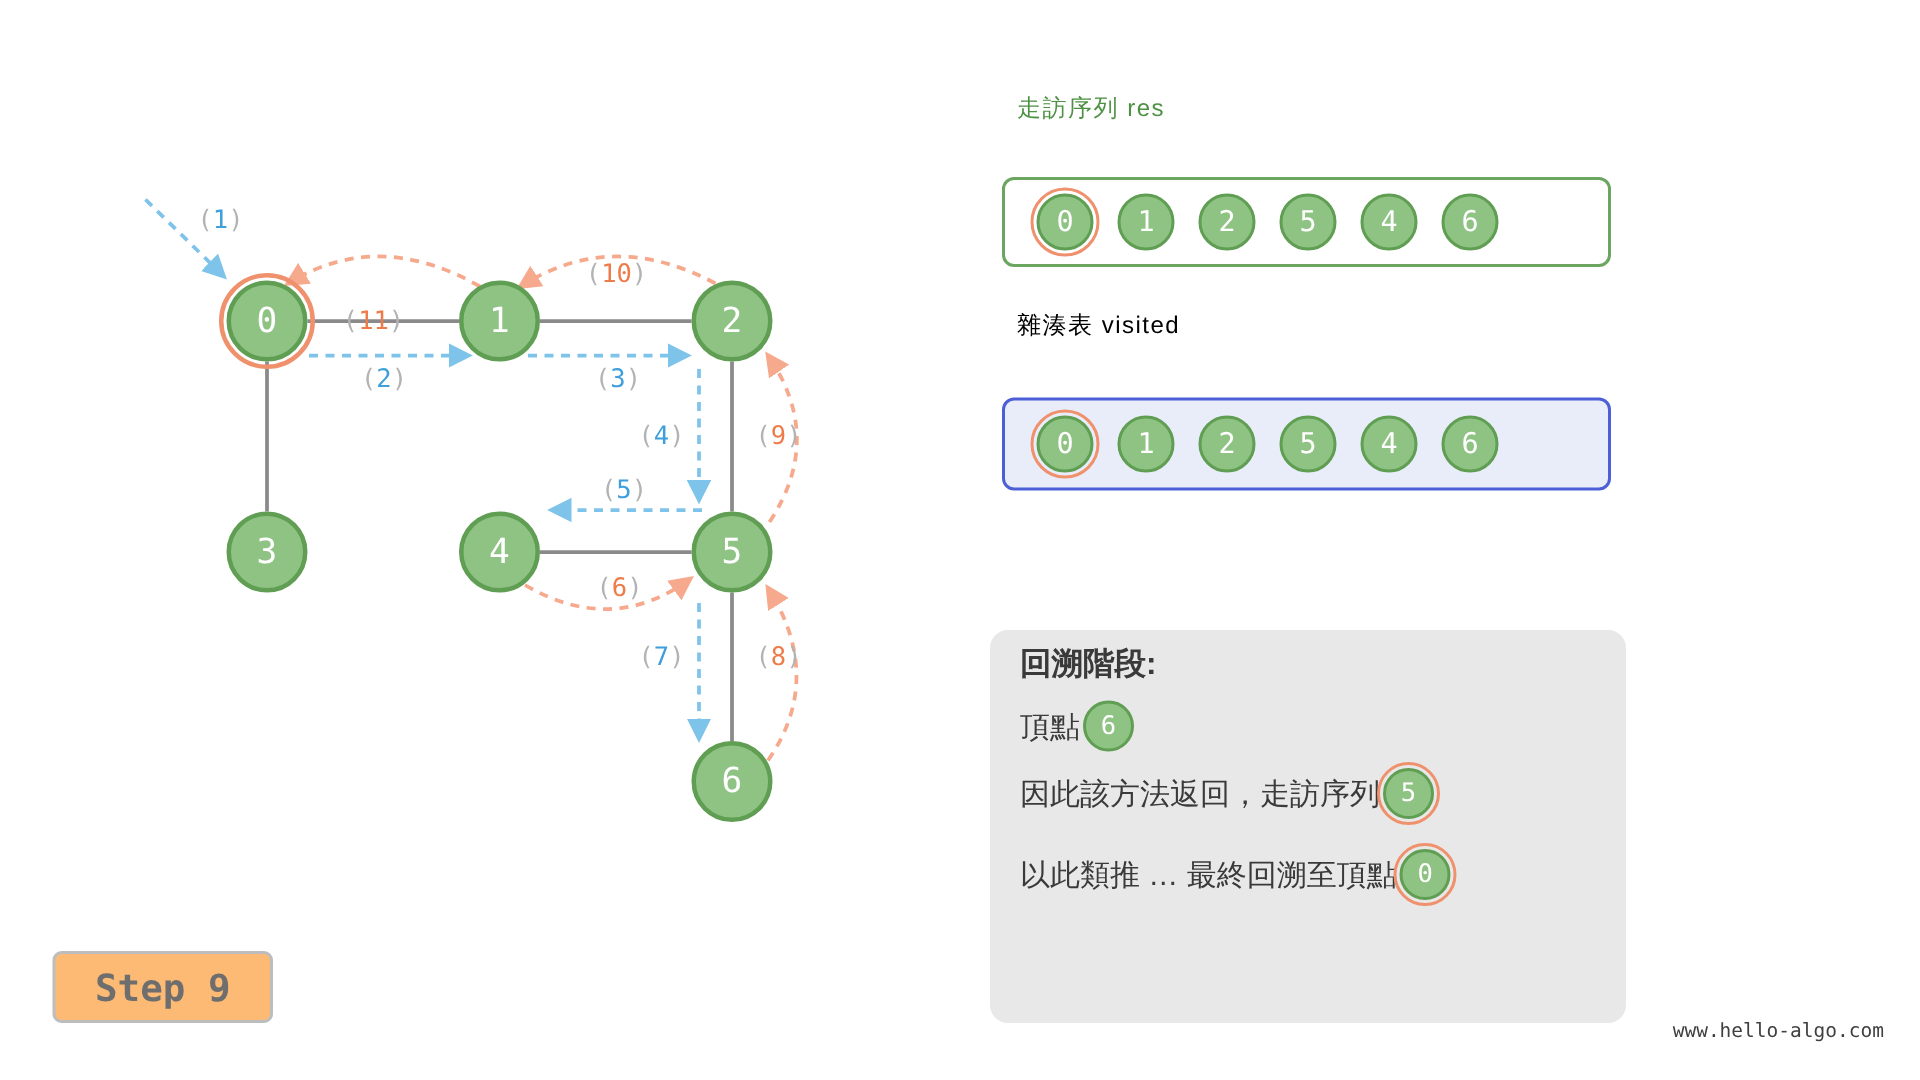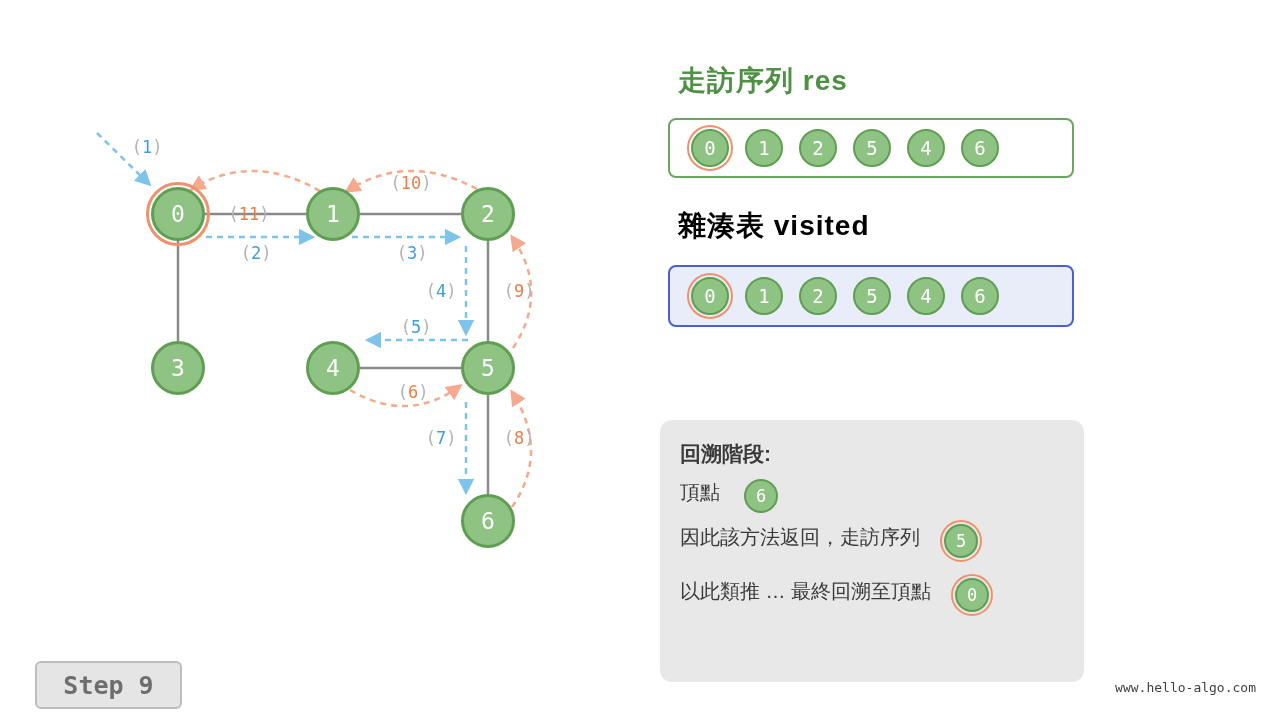--- a/index.html
+++ b/index.html
@@ -15,47 +15,47 @@
 
   
   .step-label{position:absolute;transform:translate(-50%,-50%);
               font-family:"DejaVu Sans Mono",monospace;font-size:17px;white-space:nowrap;}
   .step-label::before{content:"(";color:#b3b3b3;}
   .step-label::after{content:")";color:#b3b3b3;}
   .step-label.blue{color:#3f9fdc;}
   .step-label.orange{color:#ed7c4a;}
 
   
-  .panel-title{position:absolute;font-size:28px;font-weight:bold;letter-spacing:1px;}
+  .panel-title{position:absolute;font-size:16px;font-weight:normal;letter-spacing:1px;}
   .panel-title.green{color:#4e9144;}
   .panel-title.blue{color:#000000;}
   .seq-box{position:absolute;box-sizing:border-box;border-radius:8px;
            display:flex;align-items:center;gap:16px;padding-left:21px;}
   .seq-box.res{border:2px solid #6aa65f;background:#ffffff;}
   .seq-box.visited{border:2px solid #4d5fd6;background:#e9ecf9;}
   .snode{width:38px;height:38px;box-sizing:border-box;border-radius:50%;flex:0 0 auto;
          background:#8fc383;border:2.5px solid #5f9e53;color:#fff;
          font-family:"DejaVu Sans Mono",monospace;font-size:19px;
          display:flex;align-items:center;justify-content:center;}
   .snode.highlight{outline:2.5px solid #f0916d;outline-offset:2px;}
 
   
   .note-box{position:absolute;left:660px;top:420px;width:424px;height:262px;box-sizing:border-box;
-            background:#e8e8e8;border-radius:12px;padding:20px 20px;color:#3a3a3a;}
+            background:#e8e8e8;border-radius:12px;padding:8px 20px;color:#3a3a3a;}
   .note-title{font-size:21px;font-weight:bold;margin-bottom:10px;}
-  .note-line{display:flex;gap:24px;font-size:20px;margin-top:11px;white-space:nowrap;}
+  .note-line{display:flex;align-items:center;gap:2px;font-size:20px;margin-top:11px;white-space:nowrap;}
   .inode{width:34px;height:34px;box-sizing:border-box;border-radius:50%;flex:0 0 auto;
          background:#8fc383;border:2.5px solid #5f9e53;color:#fff;
          font-family:"DejaVu Sans Mono",monospace;font-size:17px;
          display:flex;align-items:center;justify-content:center;}
   .inode.highlight{outline:2.5px solid #f0916d;outline-offset:2px;}
 
   
-  .step-box{position:absolute;left:35px;top:661px;width:147px;height:48px;box-sizing:border-box;
-            border:2px solid #bdbdbd;border-radius:6px;background:#e5e5e5;
+  .step-box{position:absolute;left:35px;top:634px;width:147px;height:48px;box-sizing:border-box;
+            border:2px solid #bdbdbd;border-radius:6px;background:#fdba74;
             display:flex;align-items:center;justify-content:center;
             font-family:"DejaVu Sans Mono",monospace;font-size:25px;font-weight:bold;color:#6e6e6e;}
   .watermark{position:absolute;right:24px;top:680px;font-family:"DejaVu Sans Mono",monospace;
              font-size:13px;color:#404040;}
 </style>
 </head>
 <body>
 
 <div id="canvas">
 

